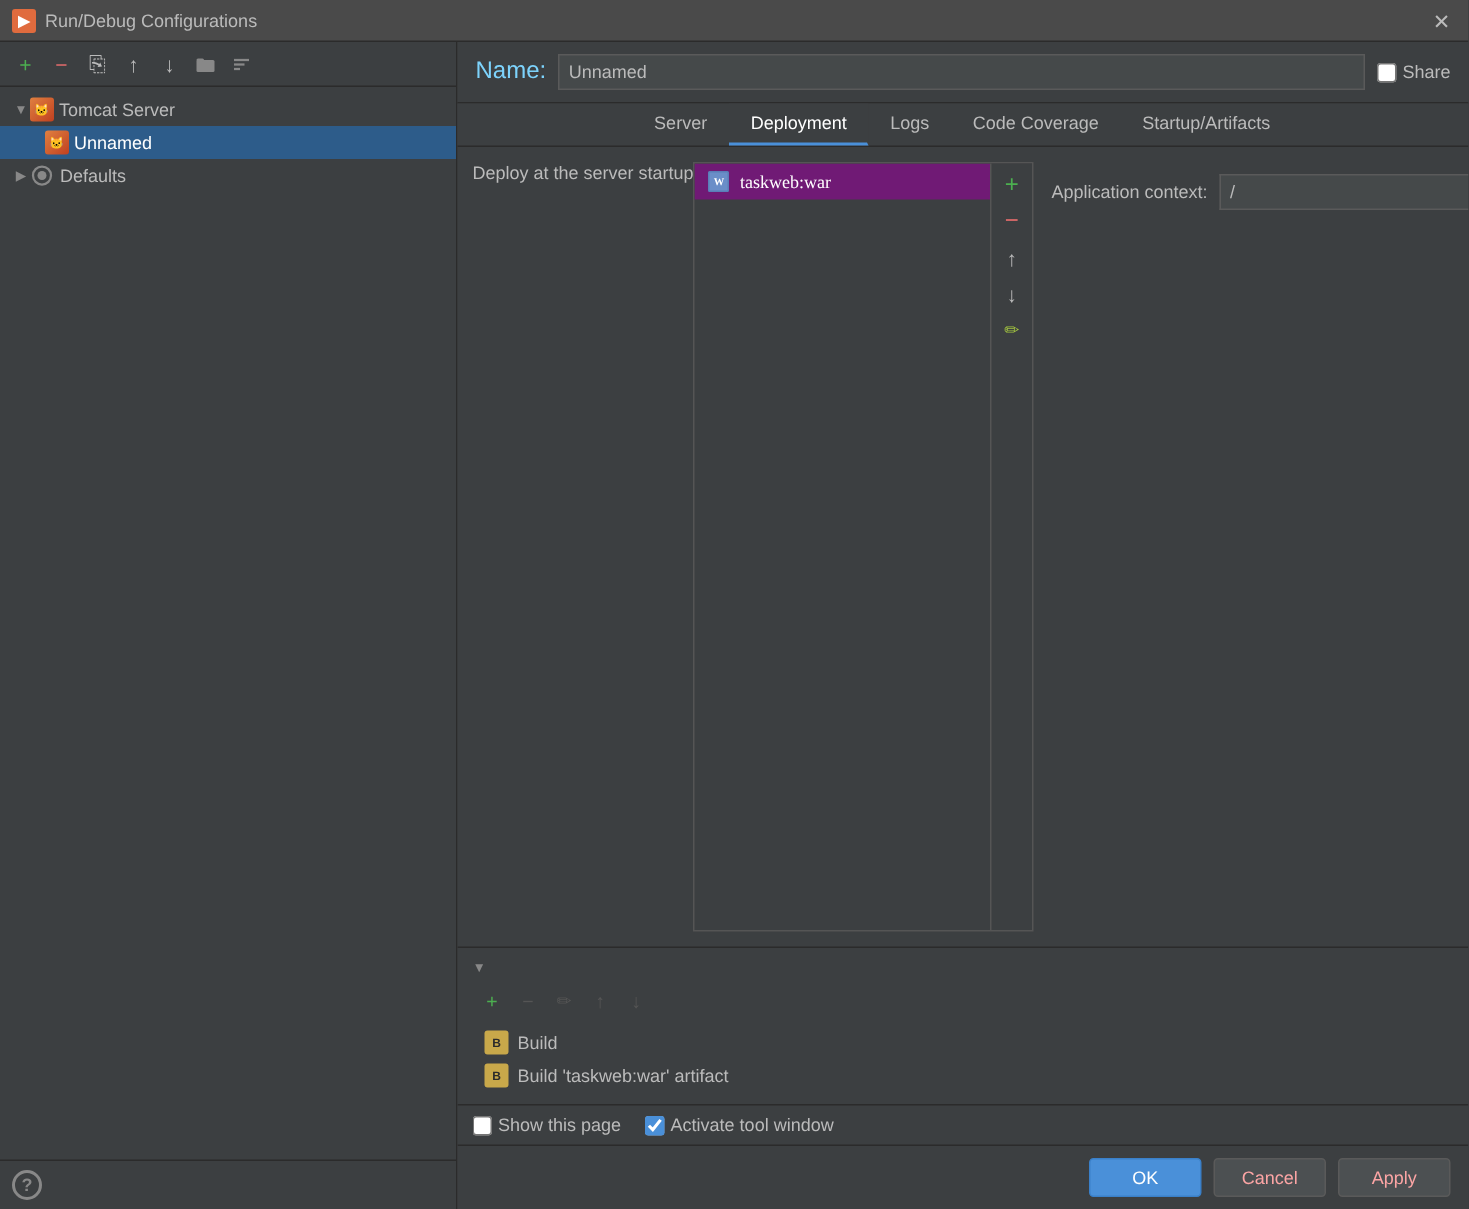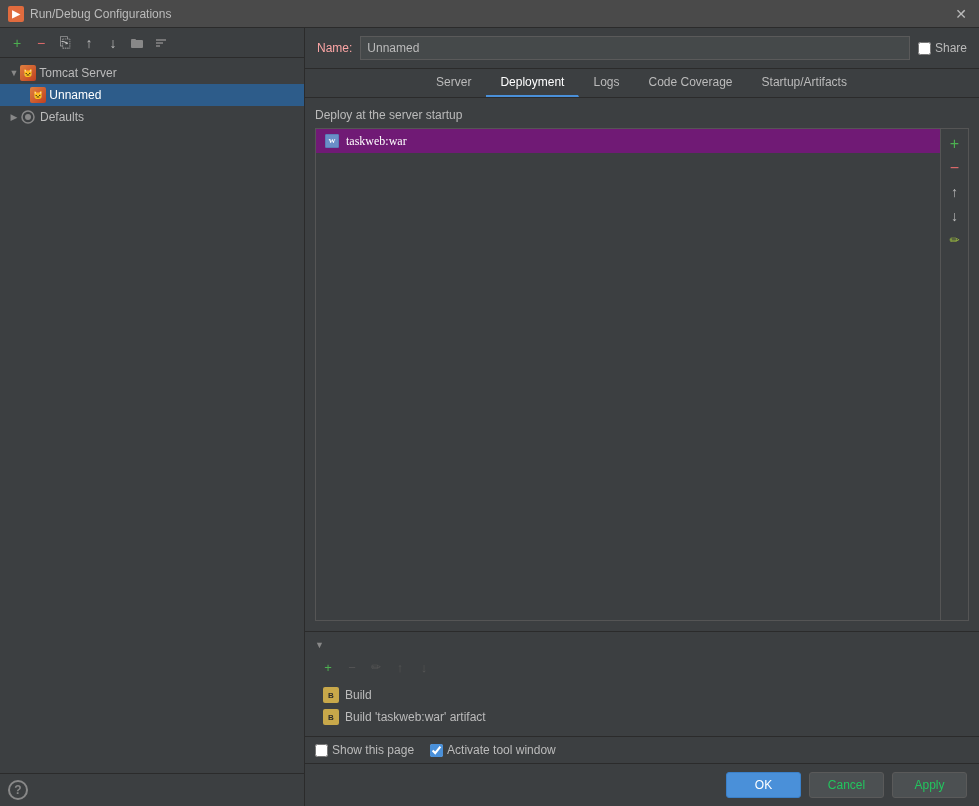--- a/index.html
+++ b/index.html
@@ -138,21 +138,21 @@
     }
 
     
     .name-row {
       display: flex;
       align-items: center;
       padding: 8px 12px;
       gap: 8px;
       border-bottom: 1px solid #2b2b2b;
     }
-    .name-label { color: #fca5a5; font-size: 12px; }
+    .name-label { color: #7dd3fc; font-size: 16px; }
     .name-input {
       flex: 1;
       background: #45494a;
       border: 1px solid #5a5a5a;
       color: #bbbbbb;
       font-size: 12px;
       padding: 3px 6px;
       height: 24px;
       outline: none;
     }
@@ -190,21 +190,21 @@
       flex: 1;
       display: flex;
       flex-direction: column;
       overflow: hidden;
     }
 
     
     .deployment-section {
       flex: 1;
       display: flex;
-      flex-direction: column;
+      flex-direction: row;
       padding: 10px;
       overflow: hidden;
     }
     .section-label {
       font-size: 12px;
       color: #bbbbbb;
       margin-bottom: 6px;
     }
 
     .deploy-area {
@@ -365,21 +365,21 @@
       gap: 8px;
       border-top: 1px solid #2b2b2b;
       background: #3c3f41;
     }
     .dialog-btn {
       min-width: 75px;
       height: 26px;
       padding: 0 16px;
       border: 1px solid #5a5a5a;
       background: #4c5052;
-      color: #22c55e;
+      color: #fca5a5;
       font-size: 12px;
       cursor: pointer;
       border-radius: 3px;
     }
     .dialog-btn.primary {
       background: #4a90d9;
       border-color: #3a80c9;
       color: white;
       margin-left: 16px;
     }
@@ -548,20 +548,29 @@
             </div>
             <div class="artifact-toolbar">
               <div class="art-btn green" title="Add">+</div>
               <div class="art-btn red" title="Remove">−</div>
               <div class="art-btn" title="Move Up">↑</div>
               <div class="art-btn" title="Move Down">↓</div>
               <div class="art-btn" title="Edit" style="color:#a0c040; font-size:12px;">✏</div>
             </div>
           </div>
 
+          <div class="context-area">
+            <div class="context-row">
+              <span class="context-label">Application context:</span>
+              <div class="context-input-wrap">
+                <input class="context-input" type="text" value="/" style="">
+
+              </div>
+            </div>
+          </div>
         </div>
       </div>
 
       <div class="before-launch-section">
         <div class="before-launch-header">
           <span class="collapse-arrow">▼</span>
         </div>
         <div class="before-launch-toolbar">
           <div class="bl-btn green" title="Add">+</div>
           <div class="bl-btn disabled" title="Remove">−</div>

